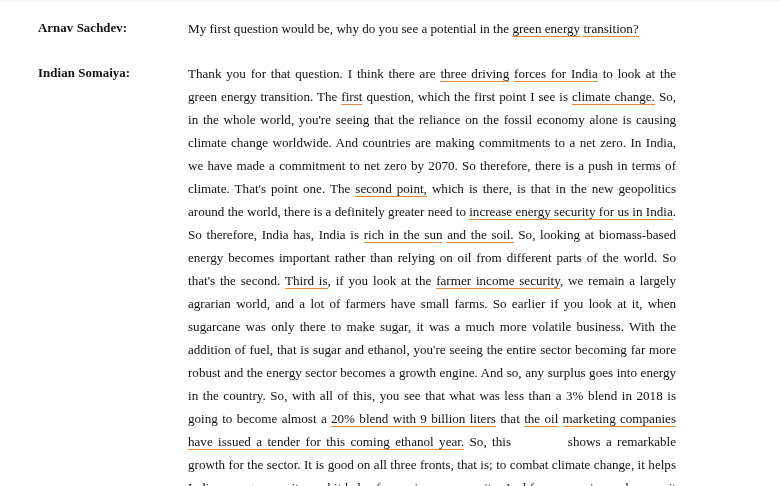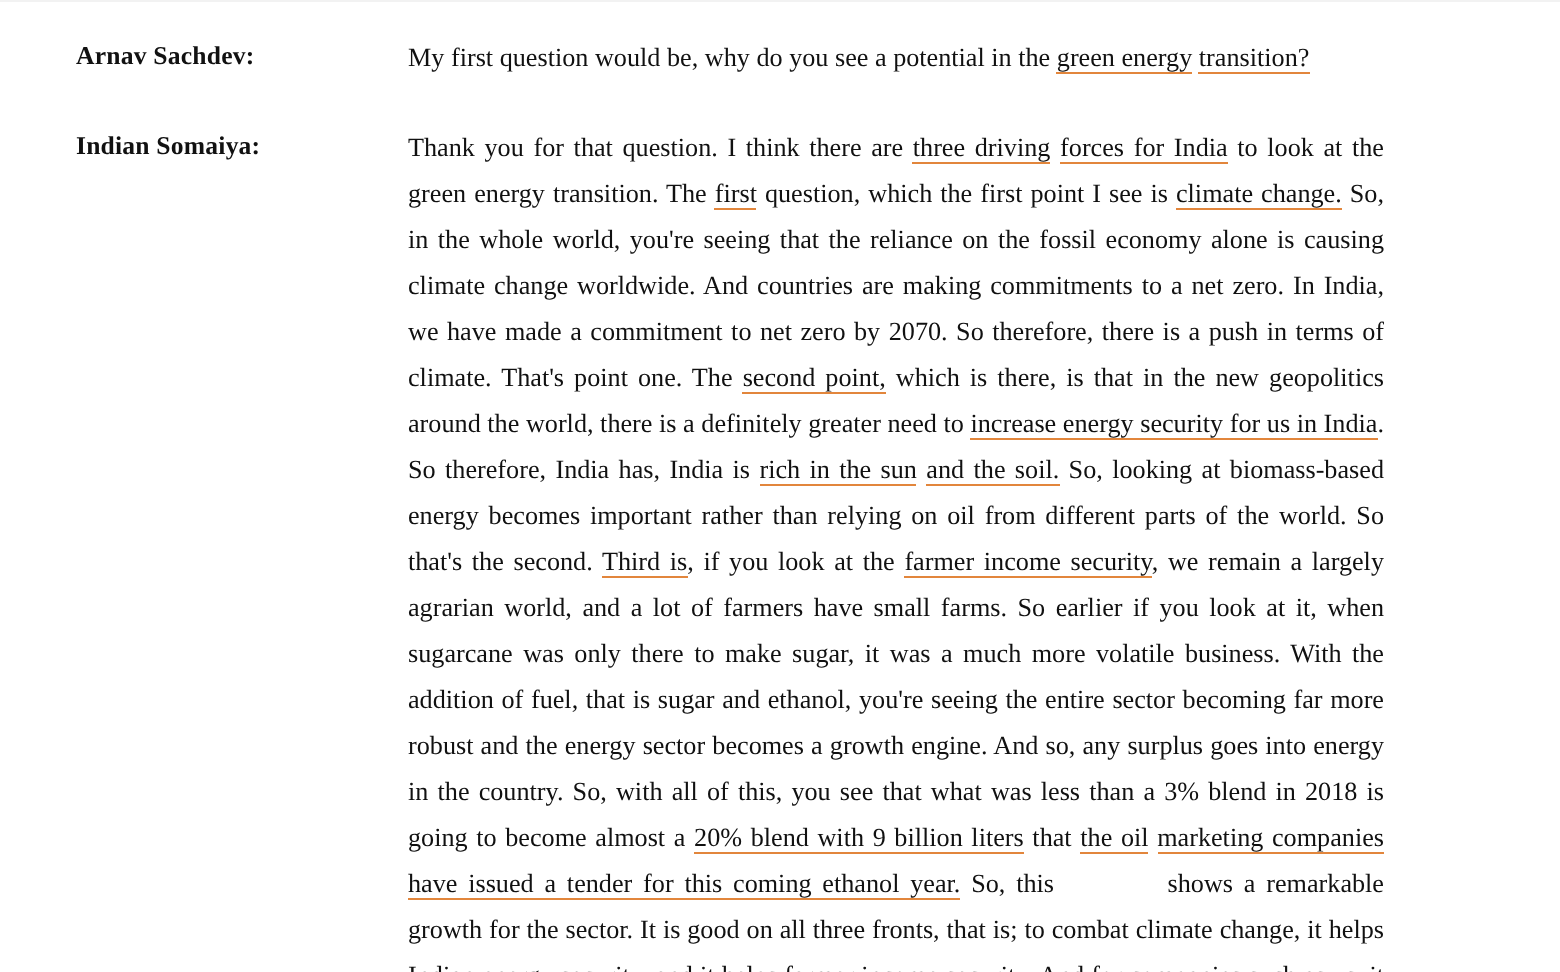--- a/index.html
+++ b/index.html
@@ -35,21 +35,21 @@
     top: 0;
     width: 150px;
     font-weight: bold;
     font-size: 12.8px;
     line-height: 23px;
     letter-spacing: 0.1px;
     white-space: nowrap;
   }
   .body-text {
     position: absolute;
-    left: 204px;
+    left: 188px;
     width: 488px;
     font-size: 13.1px;
     line-height: 23px;
     text-align: justify;
     text-justify: inter-word;
     hyphens: none;
   }
   
   .hl {
     position: relative;

